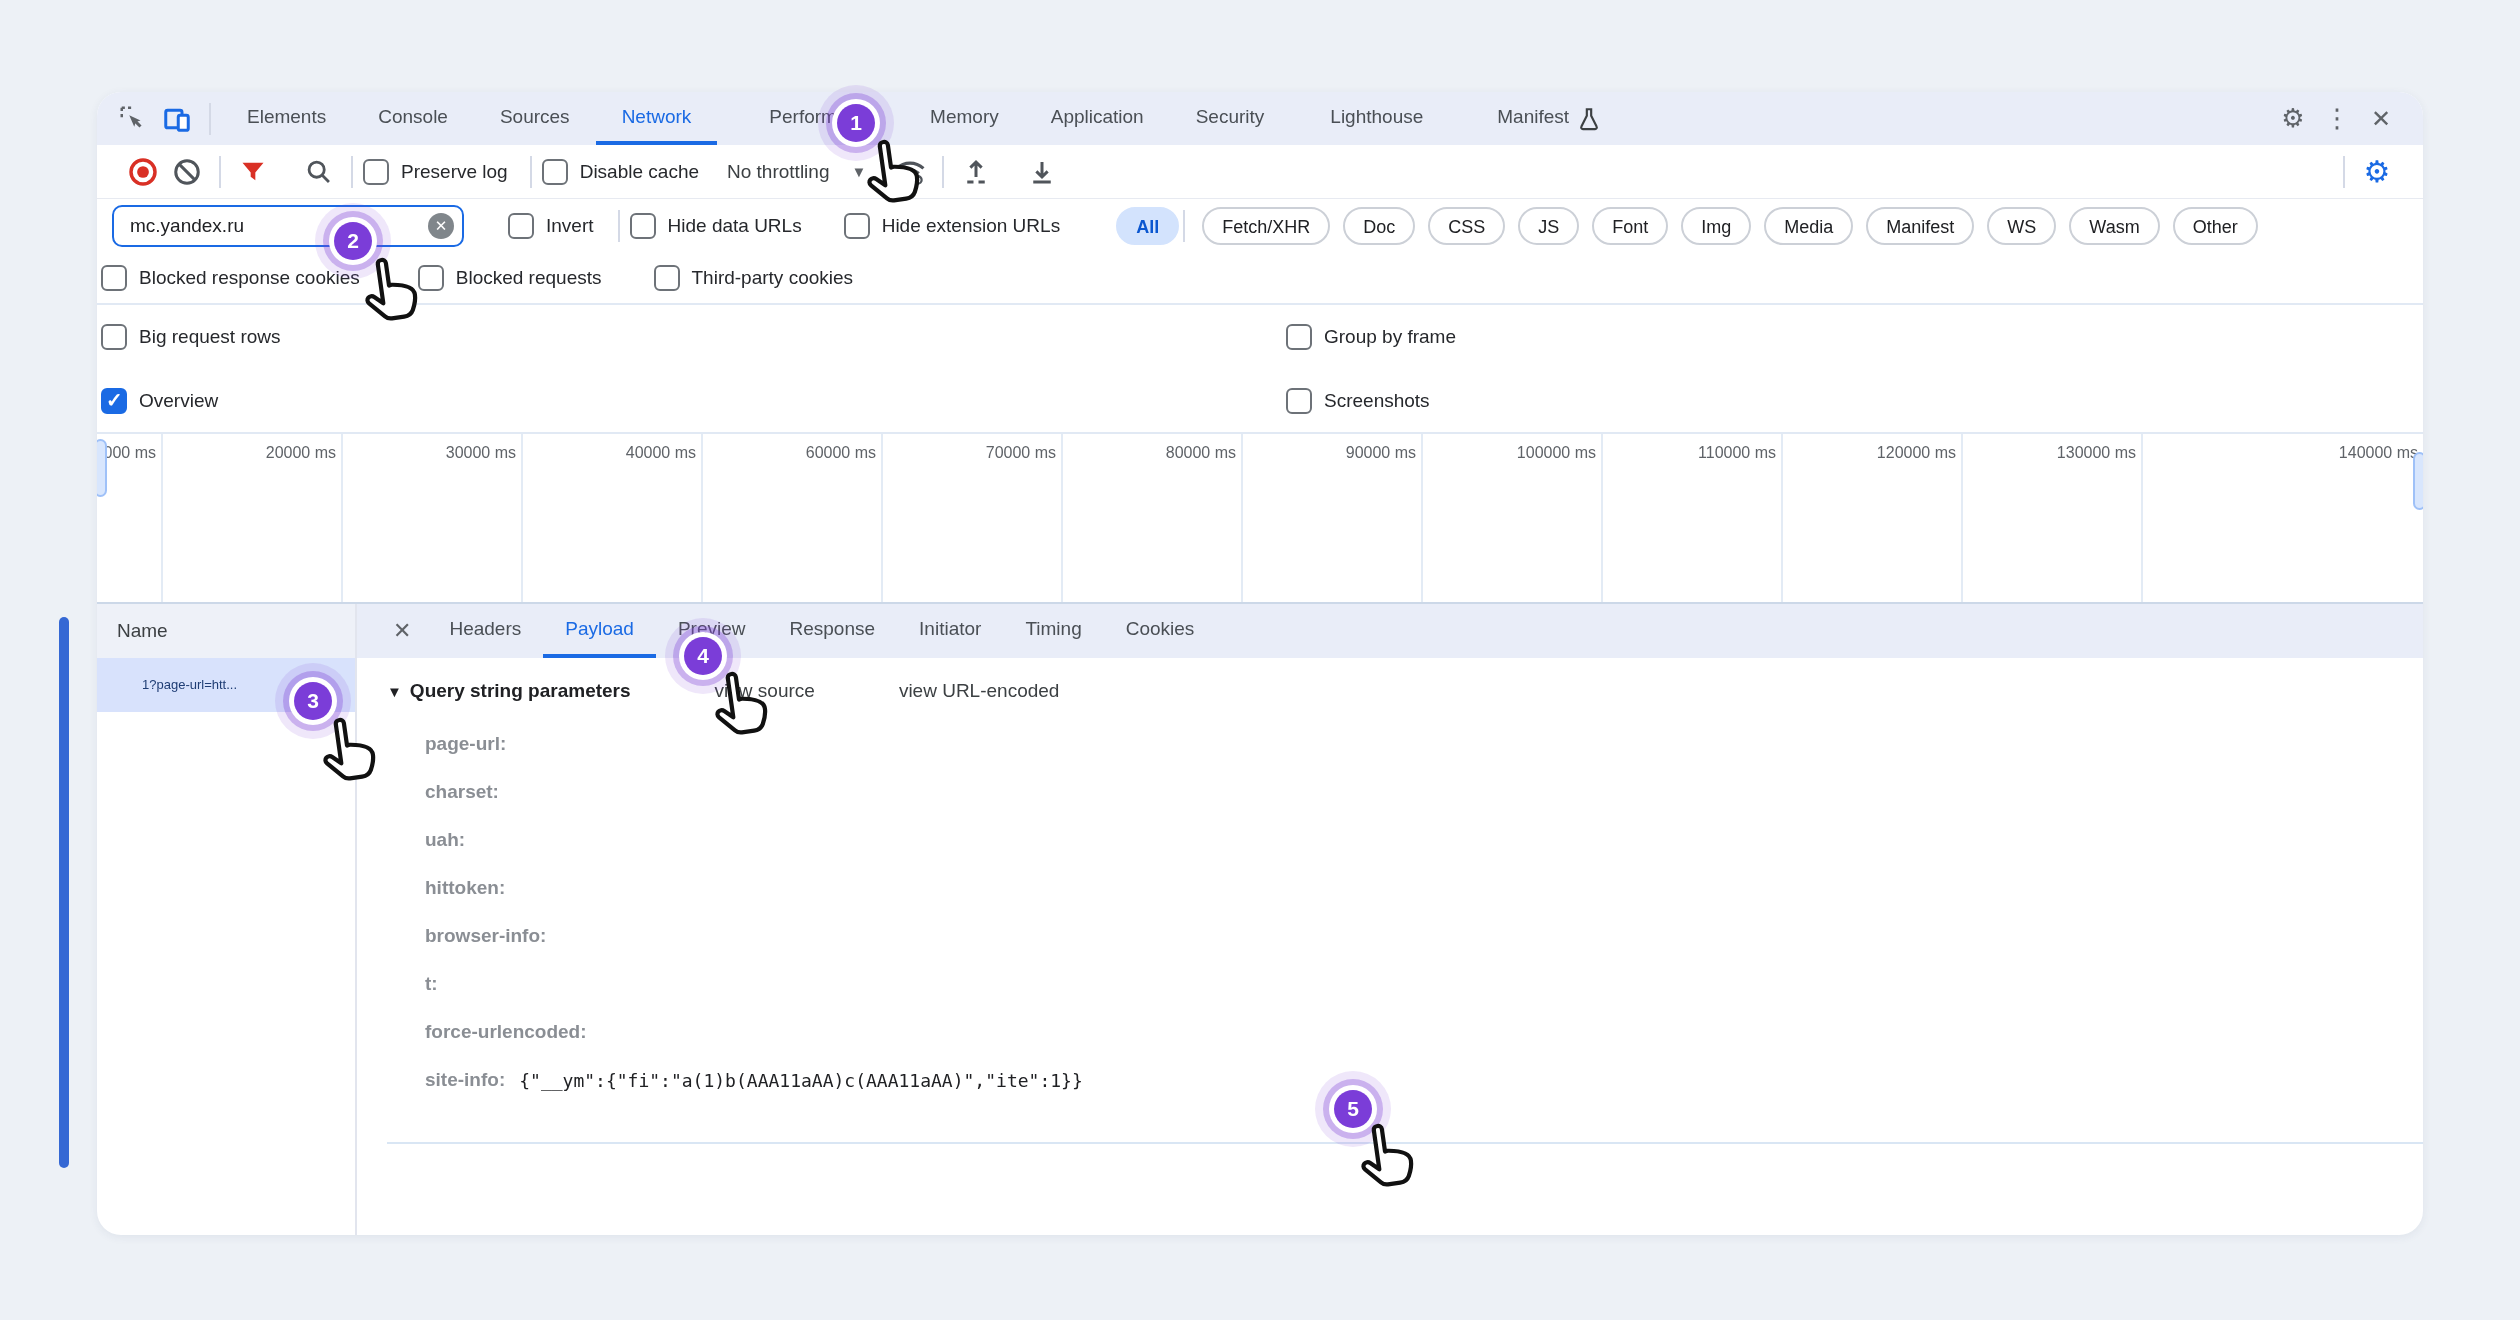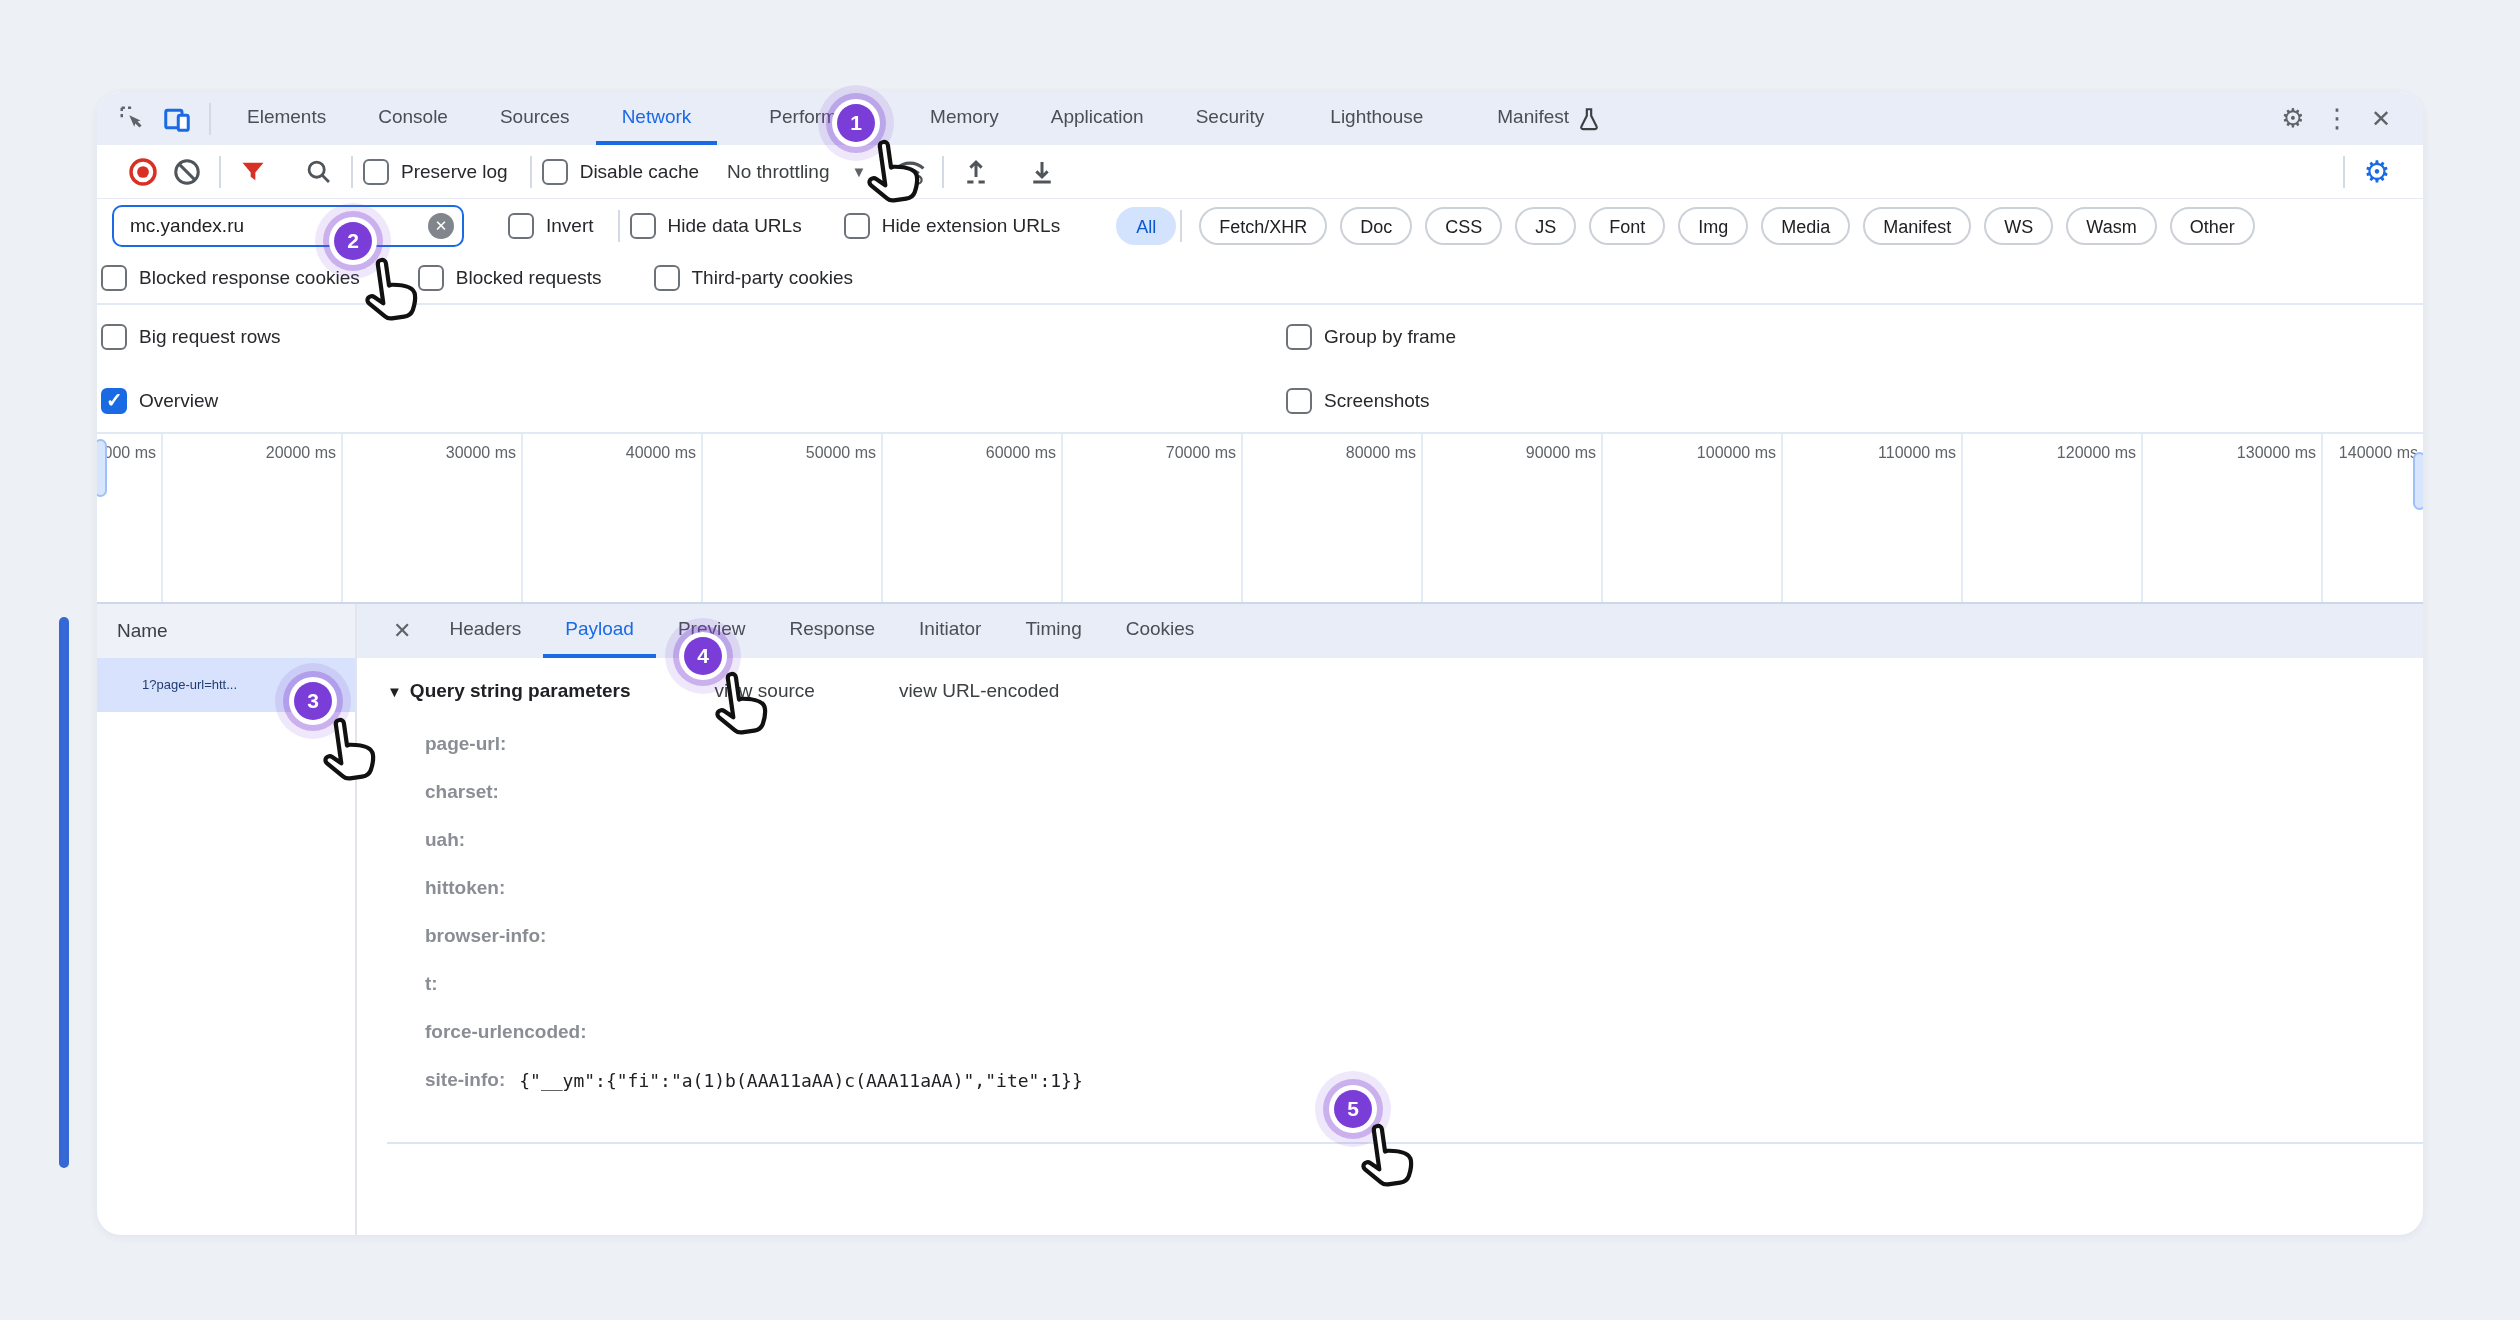--- a/index.html
+++ b/index.html
@@ -30,21 +30,21 @@
 
   
   .filterrow{height:54px;display:flex;align-items:center;padding:0 24px 0 15px;flex:none;}
   .filterbox{position:relative;width:352px;height:42px;flex:none;}
   .filterbox input{width:100%;height:100%;box-sizing:border-box;border:2.5px solid #1a6ae4;border-radius:10px;
       padding:0 44px 0 16px;font-size:19px;color:#202124;font-family:"Liberation Sans",sans-serif;outline:none;}
   .clearx{position:absolute;right:10px;top:8px;width:26px;height:26px;border-radius:50%;background:#80868b;color:#fff;
       font-size:15px;display:flex;align-items:center;justify-content:center;}
   .pill{height:38px;line-height:36px;padding:0 18px;border:2px solid #ccd0d7;border-radius:19px;font-size:18px;color:#202124;
       margin-left:13px;white-space:nowrap;box-sizing:border-box;}
-  .pill.sel{background:#d3e3fd;border-color:#d3e3fd;color:#0b57d0;font-weight:normal;}
+  .pill.sel{background:#d3e3fd;border-color:#d3e3fd;color:#0b57d0;font-weight:bold;}
 
   
   .cbrow{display:flex;align-items:center;padding-left:4px;flex:none;position:relative;}
   .row-blocked{height:50px;border-bottom:2px solid #e1e9f4;}
   .row-big{height:64px;}
   .row-ovw{height:63px;border-bottom:2px solid #e1e9f4;}
   .rightcb{position:absolute;left:1189px;display:flex;align-items:center;}
 
   
   .timeline{height:168px;border-bottom:2px solid #ccd8e8;position:relative;overflow:hidden;display:flex;flex:none;background:#fff;}
@@ -279,23 +279,20 @@
       <div class="tl-cell tl-mid">
           <span class="lbl">20000 ms</span>
         </div>
       <div class="tl-cell tl-mid">
           <span class="lbl">30000 ms</span>
         </div>
       <div class="tl-cell tl-mid">
           <span class="lbl">40000 ms</span>
         </div>
       <div class="tl-cell tl-mid">
-          <span class="lbl">50000 ms</span>
-        </div>
-      <div class="tl-cell tl-mid">
           <span class="lbl">60000 ms</span>
         </div>
       <div class="tl-cell tl-mid">
           <span class="lbl">70000 ms</span>
         </div>
       <div class="tl-cell tl-mid">
           <span class="lbl">80000 ms</span>
         </div>
       <div class="tl-cell tl-mid">
           <span class="lbl">90000 ms</span>

